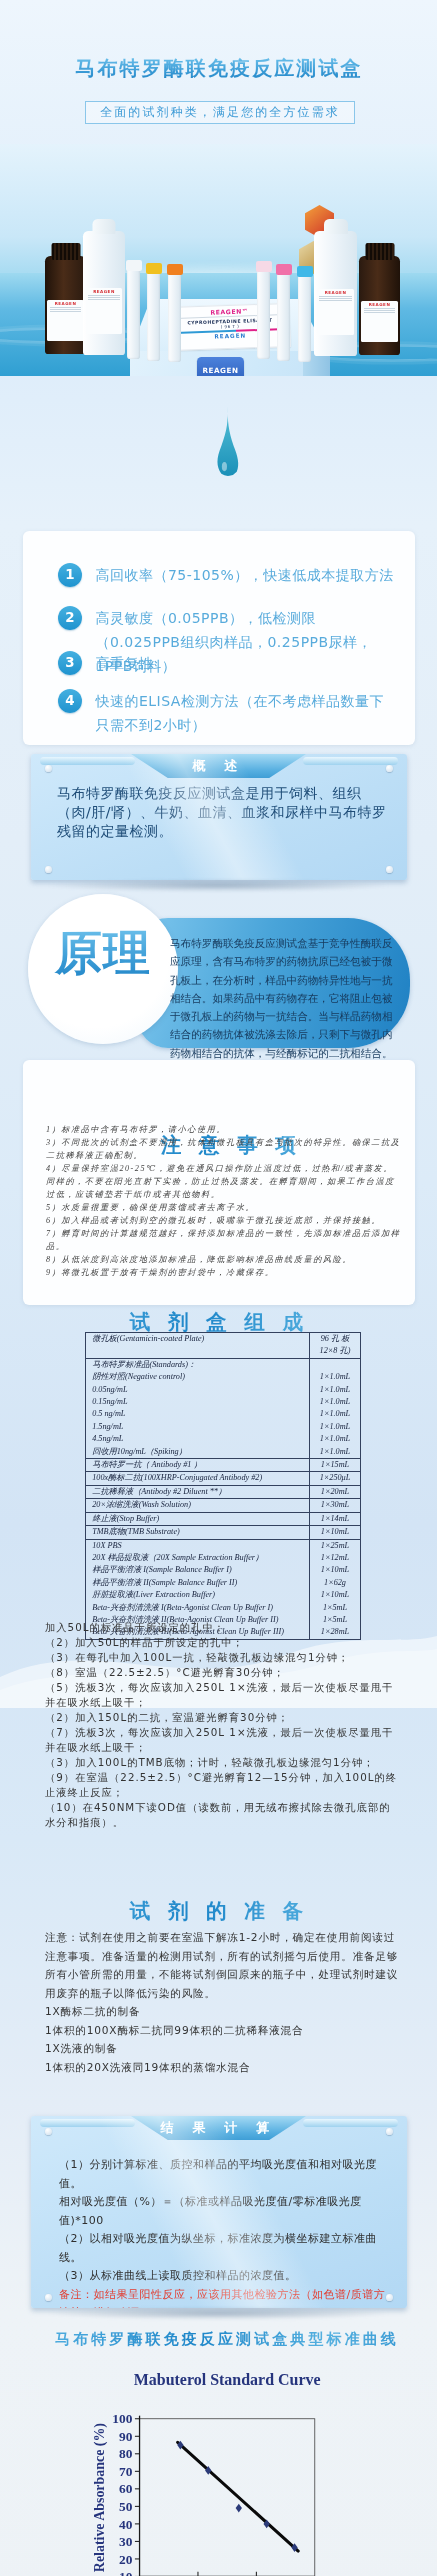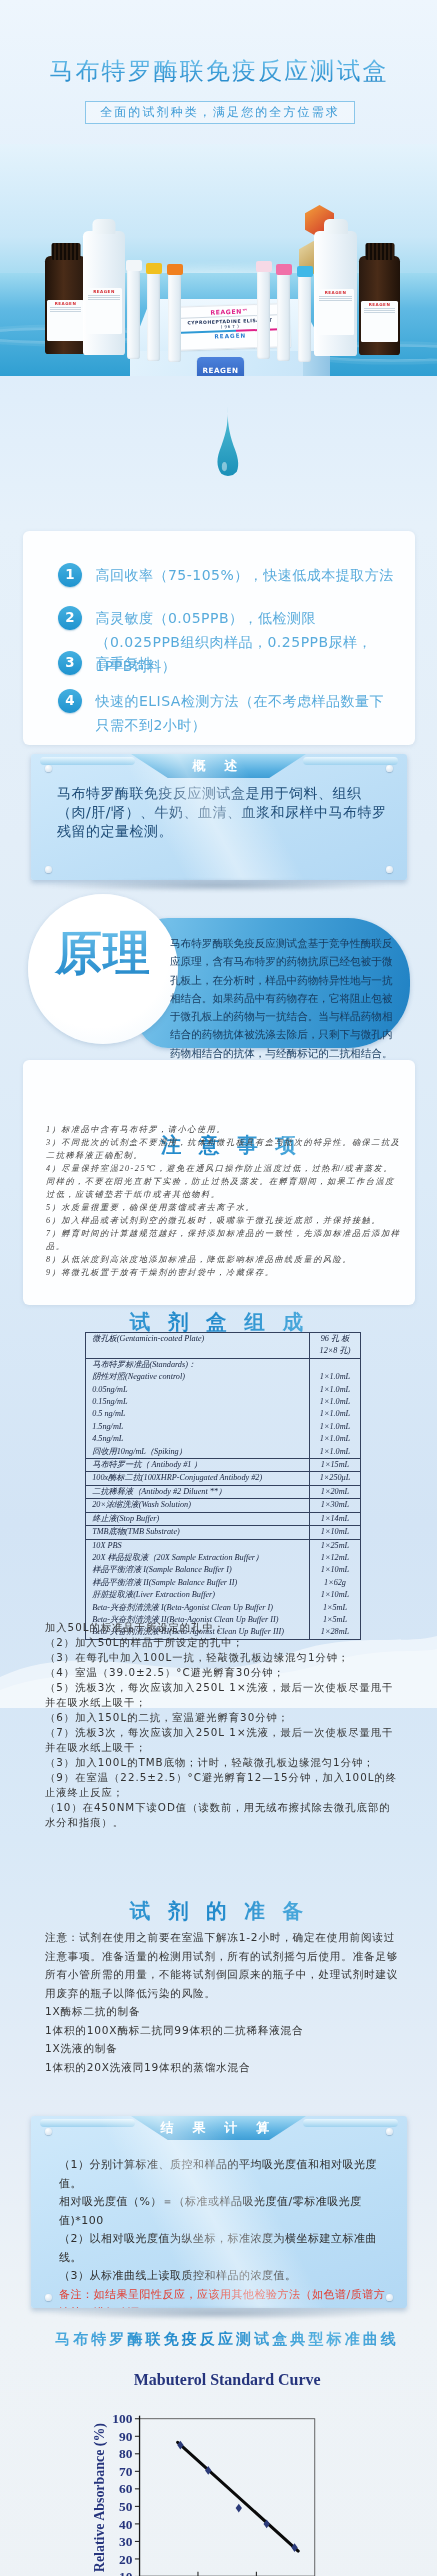--- a/index.html
+++ b/index.html
@@ -5,21 +5,21 @@
   html,body{margin:0;padding:0;}
   .page{position:relative;width:438px;height:2628px;overflow:hidden;
     font-family:"DejaVu Sans","Liberation Sans",sans-serif;
     background:linear-gradient(180deg,#eef6fd 0%,#dcecfa 12%,#e6f1fa 20%,#e3eef8 32%,#dcebf8 45%,#d3e4f5 58%,#d9e9f7 70%,#e4edf7 80%,#eef3f7 88%,#edf2f6 100%);}
   .abs{position:absolute;}
   .ctr{left:0;right:0;text-align:center;}
   
   .gt{background:linear-gradient(180deg,#74c6ee 0%,#3f9fd8 55%,#1b80c4 100%);-webkit-background-clip:text;background-clip:text;color:transparent;}
   .gth{background:linear-gradient(90deg,#5fb9e6 0%,#1d86c9 45%,#56b1e0 75%,#2a8ecd 100%);-webkit-background-clip:text;background-clip:text;color:transparent;}
   
-  .main-title{top:55px;font-size:24px;font-weight:normal;letter-spacing:2.1px;}
+  .main-title{top:55px;font-size:20px;font-weight:bold;letter-spacing:2.1px;}
   .subtitle-box{top:101px;left:85px;width:268px;height:20.6px;border:0.5px solid #8ac6ea;background:rgba(255,255,255,.35);}
   .subtitle-box span{display:block;line-height:20.6px;font-size:12px;letter-spacing:2.1px;color:#3e9bd6;text-align:center;}
   
   .photo{top:144px;left:0;width:438px;height:232px;overflow:hidden;background:linear-gradient(180deg,#e4f3fc 0%,#c9e7f8 40%,#aadcf2 55%);}
   .water{position:absolute;left:0;top:129px;width:438px;height:103px;background:linear-gradient(180deg,#9ed9f0 0%,#5fb9e3 35%,#2f9fd2 100%);}
   .cloudband{position:absolute;left:-15.5px;top:106px;width:469px;height:39px;background:radial-gradient(70% 100% at 50% 100%,#ffffff 0%,rgba(255,255,255,0) 70%);filter:blur(2.1px);}
   .ripple{position:absolute;border-radius:50%;border:1px solid rgba(255,255,255,.4);transform:scaleY(.28);box-shadow:0 0 0 8.2px rgba(255,255,255,.12),0 0 0 17.5px rgba(255,255,255,.08);}
   .kit-top{position:absolute;left:117px;top:155px;width:211px;height:54px;background:linear-gradient(180deg,#eef8ff,#d9eefb);clip-path:polygon(6% 100%,16% 0%,86% 0%,100% 100%);}
   .kit-front{position:absolute;left:130px;top:207px;width:173px;height:167px;background:linear-gradient(120deg,#e2f2fc 0%,#cfe9fa 50%,#bedff5 100%);}
   .kit-side{position:absolute;left:303px;top:207px;width:27px;height:164px;background:linear-gradient(90deg,#b3d9f0,#8fc3e4);clip-path:polygon(0 0,100% 0,100% 92%,0 100%);}
@@ -364,23 +364,23 @@
 
   <svg class="abs wave" style="top:1610px;" width="438" height="98" viewBox="0 0 850 190">
     <path d="M0,130 C180,45 360,165 560,85 C680,40 780,70 850,50 L850,190 L0,190 Z" fill="rgba(255,255,255,.55)"></path>
     <path d="M0,155 C200,80 420,175 640,100 C740,70 810,85 850,75 L850,190 L0,190 Z" fill="rgba(255,255,255,.35)"></path>
   </svg>
 
   <div class="step-list">
     <div class="step-line">加入50L的标准品于所设定的孔中；</div>
     <div class="step-line">（2）加入50L的样品于所设定的孔中；</div>
     <div class="step-line">（3）在每孔中加入100L一抗，轻敲微孔板边缘混匀1分钟；</div>
-    <div class="step-line">（4）室温（39.0±2.5）°C避光孵育30分钟；</div>
+    <div class="step-line">（8）室温（22.5±2.5）°C避光孵育30分钟；</div>
     <div class="step-line">（5）洗板3次，每次应该加入250L 1×洗液，最后一次使板尽量甩干并在吸水纸上吸干；</div>
-    <div class="step-line">（6）加入150L的二抗，室温避光孵育30分钟；</div>
+    <div class="step-line">（2）加入150L的二抗，室温避光孵育30分钟；</div>
     <div class="step-line">（7）洗板3次，每次应该加入250L 1×洗液，最后一次使板尽量甩干并在吸水纸上吸干；</div>
     <div class="step-line">（3）加入100L的TMB底物；计时，轻敲微孔板边缘混匀1分钟；</div>
     <div class="step-line">（9）在室温（22.5±2.5）°C避光孵育12—15分钟，加入100L的终止液终止反应；</div>
     <div class="step-line">（10）在450NM下读OD值（读数前，用无绒布擦拭除去微孔底部的水分和指痕）。</div>
   </div>
 
   <div class="abs ctr sec-title prep-title gth">试 剂 的 准 备</div>
   <div class="prep-block">
     <div class="prep-note">注意：试剂在使用之前要在室温下解冻1-2小时，确定在使用前阅读过注意事项。准备适量的检测用试剂，所有的试剂摇匀后使用。准备足够所有小管所需的用量，不能将试剂倒回原来的瓶子中，处理试剂时建议用废弃的瓶子以降低污染的风险。</div>
     <div class="prep-line">1X酶标二抗的制备</div>

